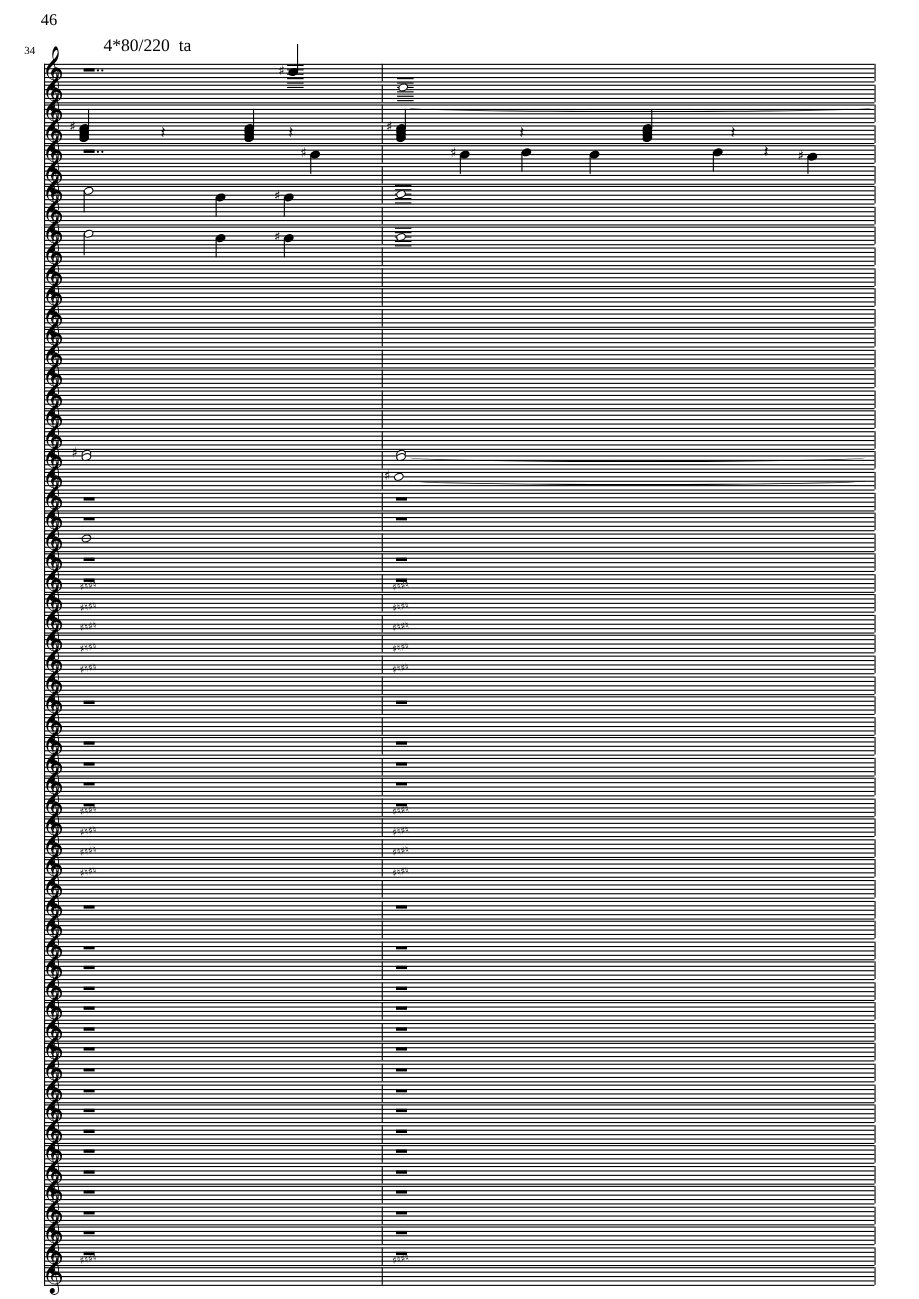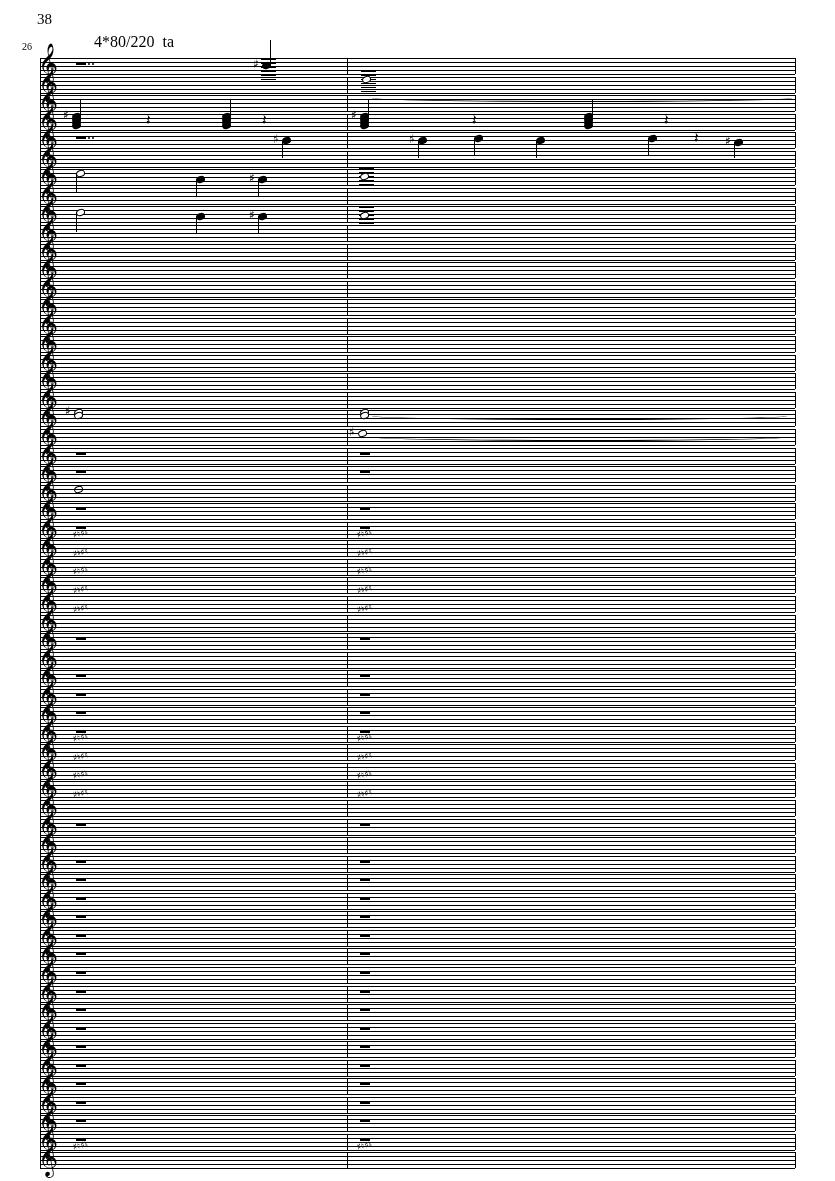--- a/index.html
+++ b/index.html
@@ -146,22 +146,22 @@
     white-space: pre;
     transform: rotate(-12deg);
     transform-origin: left bottom;
   }
 </style>
 </head>
 <body>
 
 <div id="page">
 
-  <div class="page-number">38</div>
-  <div class="measure-number">26</div>
+  <div class="page-number">46</div>
+  <div class="measure-number">34</div>
   <div class="tempo-text">4*80/220  ta</div>
 
   <div id="staves">
       <div class="staff" style="top: 58px;">
         <div class="line"></div>
         <div class="line"></div>
         <div class="line"></div>
         <div class="line"></div>
         <div class="line"></div>
         <div class="clef">𝄞</div>

